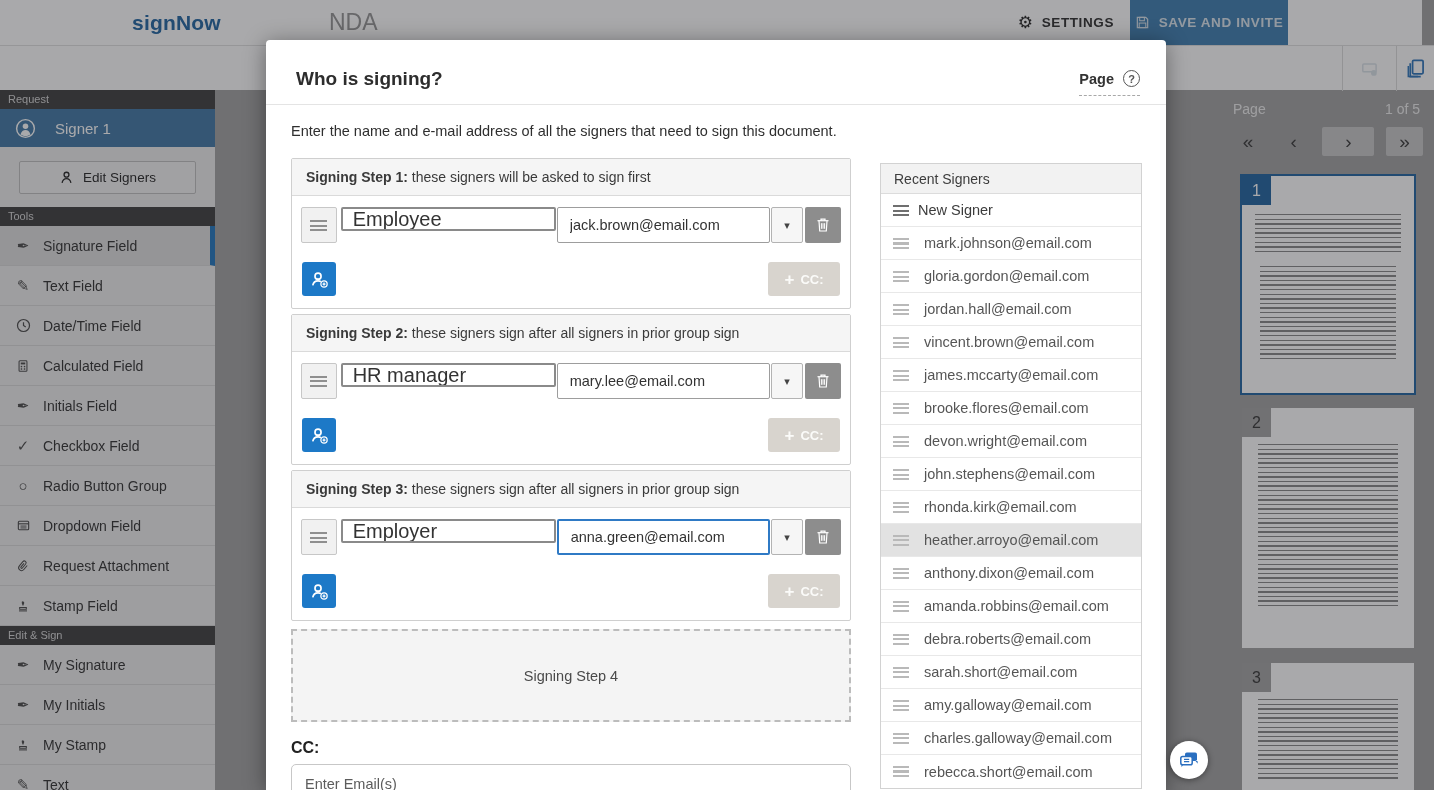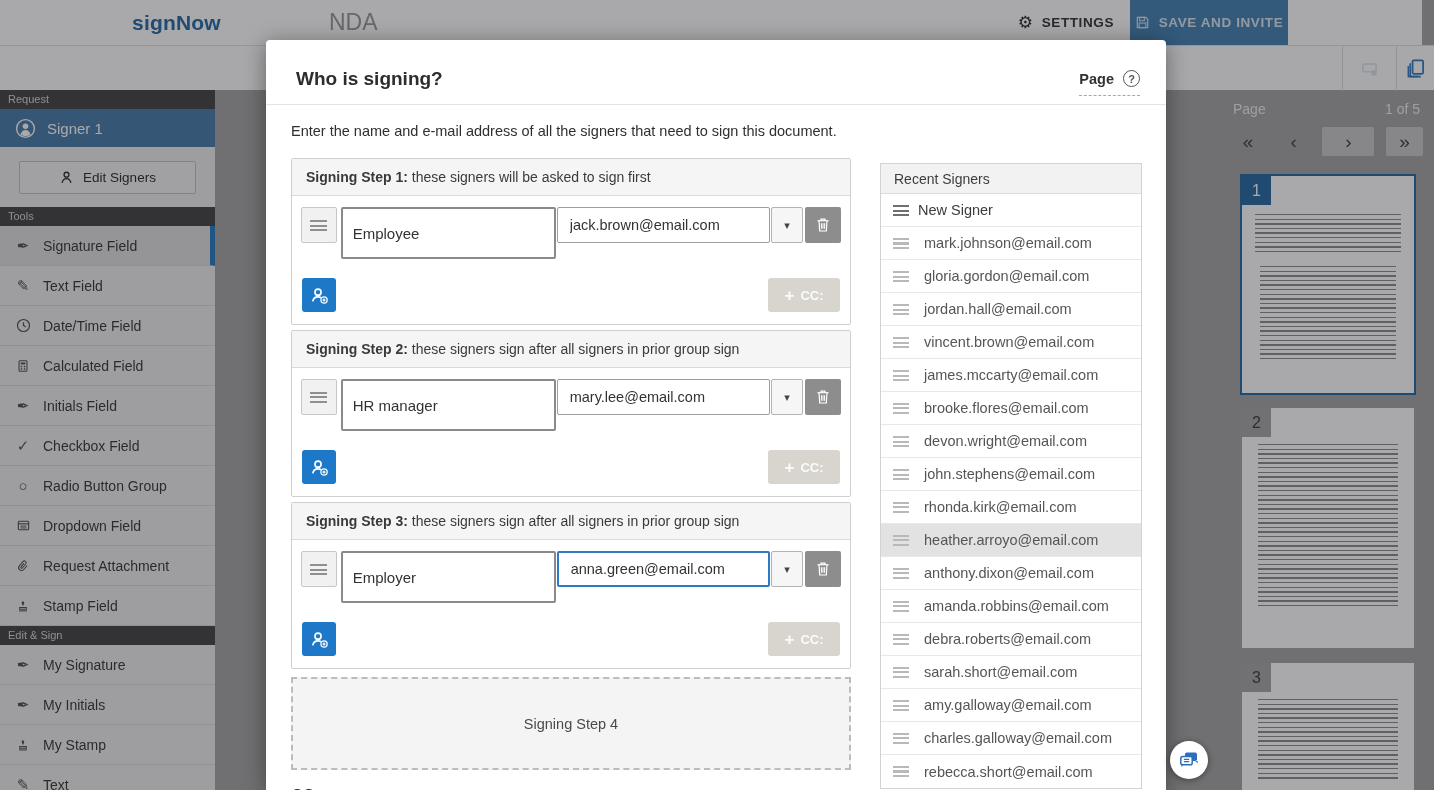--- a/index.html
+++ b/index.html
@@ -18,21 +18,21 @@
   .gear { font-size:17px; font-weight:normal; color:#333; }
   .save-btn { width:158px; height:45px; background:#47819c; background:#4a86b5; color:#dde7ef; font-size:13.5px; font-weight:bold; letter-spacing:.6px; display:flex; align-items:center; justify-content:center; gap:9px; cursor:pointer; }
   .topbar-spacer { width:134px; }
   
   .toolstrip { position:absolute; top:45px; left:0; right:0; height:45px; background:#fdfdfd; border-top:1px solid #e2e2e2; display:flex; justify-content:flex-end; }
   .strip-cell { width:54px; height:45px; border-left:1px solid #ddd; display:flex; align-items:center; justify-content:center; }
   .strip-cell.last { width:38px; }
   
   .sidebar { position:absolute; top:90px; left:0; width:215px; bottom:0; background:#efefef; }
   .side-head { height:19px; background:#4a4a4a; color:#d8d8d8; font-size:11px; line-height:19px; padding-left:8px; }
-  .signer-row { height:38px; background:#4e80ab; color:#fff; display:flex; align-items:center; gap:11px; padding-left:15px; font-size:15px; }
+  .signer-row { height:38px; background:#4e80ab; color:#fff; display:flex; align-items:center; gap:19px; padding-left:15px; font-size:15px; }
   .edit-wrap { height:60px; display:flex; align-items:center; justify-content:center; background:#efefef; }
   .edit-btn { width:177px; height:33px; background:#f3f3f3; border:1px solid #c3c3c3; border-radius:2px; display:flex; align-items:center; justify-content:center; gap:9px; font-size:13.5px; color:#333; cursor:pointer; }
   .tool { height:40px; border-bottom:1px solid #dbdbdb; display:flex; align-items:center; gap:11px; padding-left:14px; font-size:14px; color:#3e3e3e; cursor:pointer; background:#efefef; }
   .tool.active { background:#e0e0e0; border-right:5px solid #2e7fc2; }
   .ticon { width:18px; display:flex; justify-content:center; align-items:center; color:#555; font-size:15px; flex:none; }
   
   .pagenav-head { position:absolute; left:1233px; top:101px; width:187px; display:flex; justify-content:space-between; font-size:14px; color:#efefef; }
   .pagenav-arrows { position:absolute; left:1231px; top:127px; width:192px; height:29px; display:flex; justify-content:space-between; align-items:center; }
   .arrow { height:29px; display:flex; align-items:center; justify-content:center; font-size:19px; color:#454545; cursor:pointer; }
   .arrow.plain { width:34px; }
@@ -56,21 +56,21 @@
   .modal-desc { position:absolute; left:25px; top:83px; font-size:14.5px; color:#2f2f2f; }
   .modal-main { position:absolute; left:25px; top:118px; width:560px; }
   
   .step { border:1px solid #cfcfcf; border-radius:2px; margin-bottom:5px; }
   .step-head { background:#f5f5f5; border-bottom:1px solid #dadada; padding:10px 14px; font-size:14px; color:#3a3a3a; }
   .step-head b { font-weight:bold; }
   .step-body { padding:11px 9px 12px 9px; }
   .signer-line { display:flex; align-items:stretch; }
   .grip-box { width:37px; height:36px; background:#f1f1f1; border:1px solid #c7c7c7; border-radius:2px; display:flex; align-items:center; justify-content:center; margin-right:4px; cursor:grab; }
   .grip { width:17px; height:11px; background:repeating-linear-gradient(to bottom,#8f8f8f 0,#8f8f8f 2px,transparent 2px,transparent 4.5px); }
-  .name-input { width:215px; height:52px; border:2px solid #8a8a8a; border-radius:2px; padding:0 10px; font-size:15px; color:#333; font-family:"Liberation Sans",sans-serif; margin-right:1px; }
+  .name-input { width:215px; height:24px; border:2px solid #8a8a8a; border-radius:2px; padding:0 10px; font-size:20px; color:#333; font-family:"Liberation Sans",sans-serif; margin-right:1px; }
   .email-input { width:213px; height:36px; border:1px solid #9d9d9d; border-radius:2px; padding:16px 12px; font-size:14.5px; color:#333; font-family:"Liberation Sans",sans-serif; margin-right:1px; }
   .email-input.focused { border:2px solid #2f7ac5; }
   .caret-btn { width:34px; height:36px; background:#f6f6f6; border:1px solid #b3b3b3; border-radius:2px; display:flex; align-items:center; justify-content:center; font-size:11px; color:#444; margin-right:2px; cursor:pointer; }
   .del-btn { width:37px; height:36px; background:#8d8d8d; border-radius:2px; display:flex; align-items:center; justify-content:center; cursor:pointer; }
   .step-actions { display:flex; justify-content:space-between; align-items:center; margin-top:19px; padding:0 1px; }
   .add-btn { width:34px; height:34px; background:#1d79c7; border-radius:3px; display:flex; align-items:center; justify-content:center; cursor:pointer; }
   .cc-btn { width:72px; height:34px; background:#d8d4ce; border-radius:3px; display:flex; align-items:center; justify-content:center; gap:6px; color:#fbfbf9; font-size:13px; font-weight:bold; cursor:pointer; }
   .cc-plus { font-size:17px; font-weight:bold; line-height:1; }
   .step4 { height:93px; border:2px dashed #bcbcbc; background:#f4f4f4; display:flex; align-items:center; justify-content:center; font-size:14.5px; color:#4a4a4a; margin-top:8px; }
   .cc-label { font-size:16px; font-weight:bold; color:#222; margin-top:17px; }

